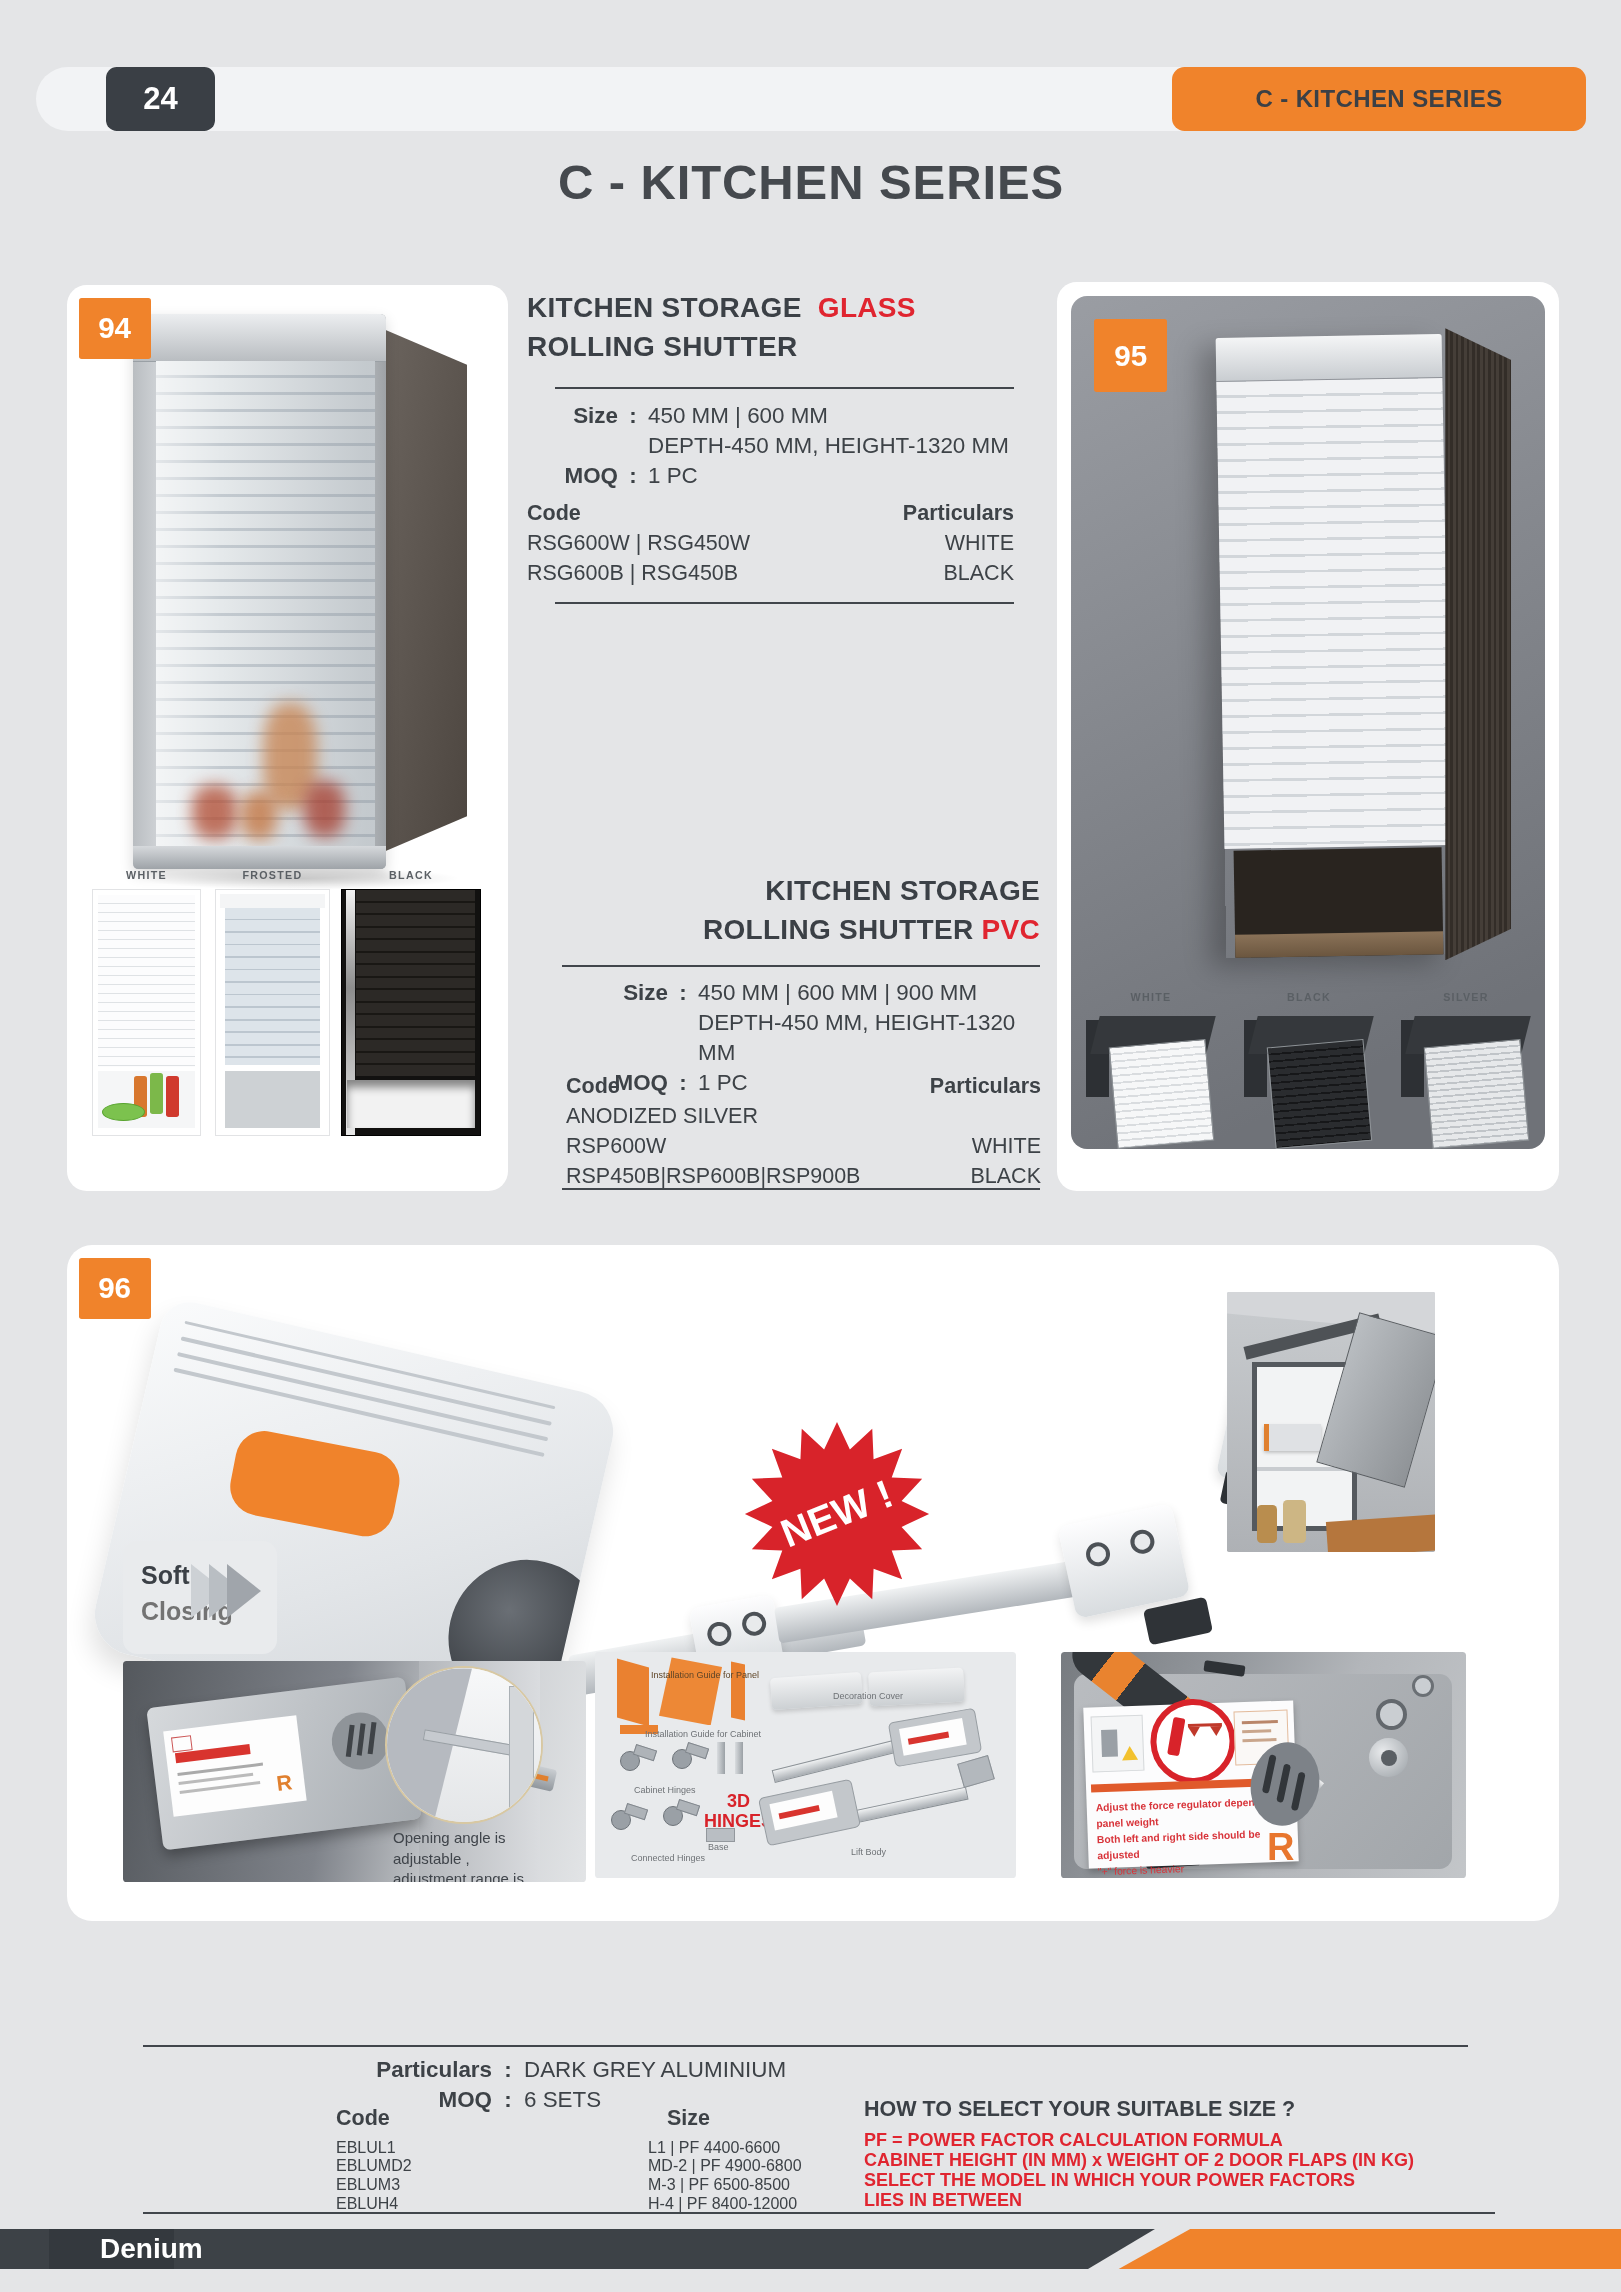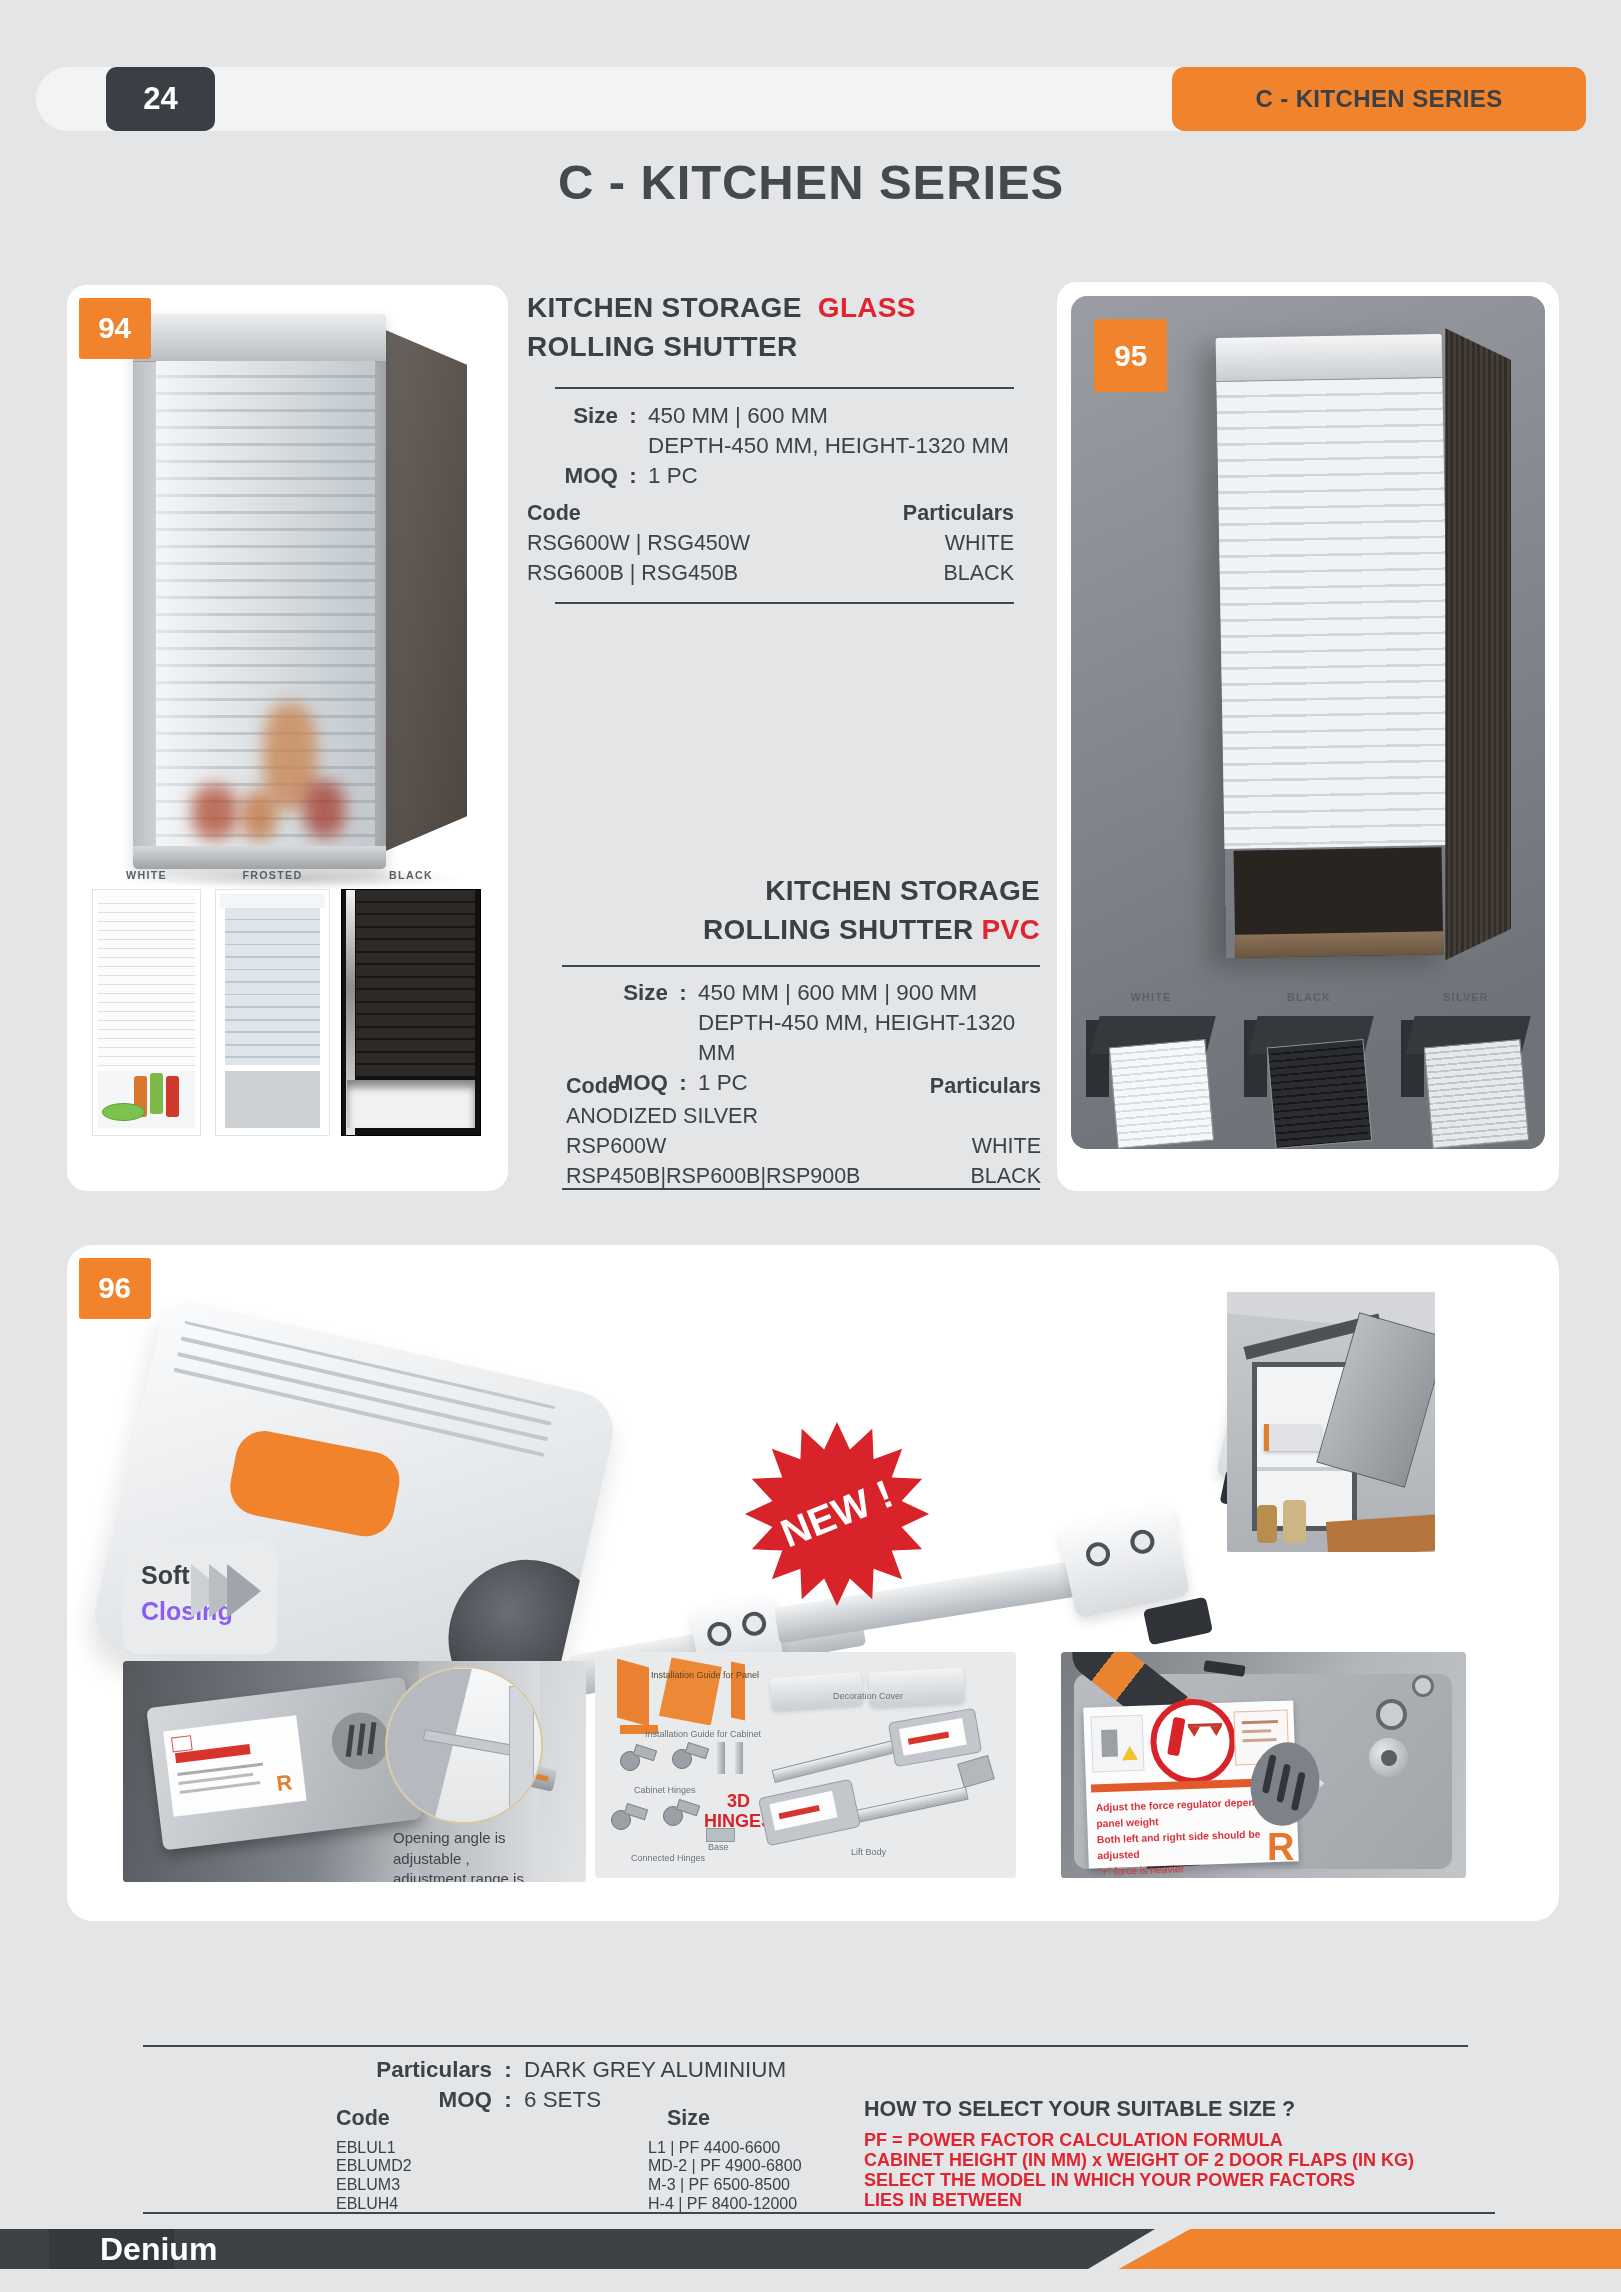--- a/index.html
+++ b/index.html
@@ -85,42 +85,42 @@
     box-shadow:0 16px 27px rgba(0,0,0,.12);overflow:hidden;}
   .ridge{position:absolute;left:23px;right:63px;height:3.6px;background:#c3c8cd;border-radius:1.8px;}
   .mech-pill{position:absolute;left:103px;top:107px;width:166px;height:85px;background:#f0832b;border-radius:29px;transform:rotate(-2deg);}
   .mech-wheel{position:absolute;right:-40px;bottom:27px;width:157px;height:157px;border-radius:50%;
     background:radial-gradient(circle at 35% 35%,#6a6f75,#3a3e43 70%);}
   .silver{background:linear-gradient(#f0f2f3,#b2b7bc);}
   .whiteplate{background:linear-gradient(#fdfdfe,#d8dcdf);border-radius:10.7px;box-shadow:0 5.4px 10.7px rgba(0,0,0,.12);}
   .ringhole{position:absolute;width:16px;height:16px;border-radius:50%;border:4.5px solid #4c5156;background:#e8eaec;}
   .softbadge{position:absolute;left:56px;top:296px;width:154px;height:113px;background:#e9ebed;border-radius:14.3px;}
   .soft-t{position:absolute;left:18px;top:16px;font-size:25px;font-weight:bold;color:#3b4046;line-height:36px;}
-  .soft-c{color:#8b5cf6;margin-top:46px;}
+  .soft-c{color:#737373;margin-top:46px;}
   .tri{position:absolute;width:0;height:0;border-top:27px solid transparent;border-bottom:27px solid transparent;}
 
   .p96cab{position:absolute;left:1160px;top:47px;width:208px;height:260px;overflow:hidden;border-radius:1.8px;
     background:linear-gradient(#c9ccCF,#aeb1b5);}
   .p96photo{position:absolute;border-radius:3.6px;overflow:hidden;}
   .capline{font-size:15px;color:#3f444a;line-height:20.6px;}
 
   .tinylabel{position:absolute;font-size:9px;color:#6e7276;white-space:nowrap;}
   .hinge{position:absolute;width:36px;height:36px;}
   .hingecup{position:absolute;left:0;top:9px;width:18px;height:18px;border-radius:50%;background:#9aa0a6;border:1.8px solid #6e747a;}
   .hingearm{position:absolute;left:14.3px;top:5.4px;width:19.7px;height:9px;background:#aeb3b8;transform:rotate(18deg);border:0.9px solid #80868c;}
   .liftarm{position:absolute;height:10.7px;background:linear-gradient(#eef0f1,#a8adb2);border:0.9px solid #8b9196;}
   .liftplate{position:absolute;width:86px;height:43px;background:#c3c7cb;border-radius:5.4px;border:0.9px solid #979da2;}
   .liftsticker{position:absolute;left:9px;top:7.2px;width:64px;height:27px;background:#fdfdfd;}
   .redbar{position:absolute;background:#d8342e;}
 
   .footer-dark{position:absolute;left:0;top:2229px;width:1155px;height:40px;background:#3d4247;
     clip-path:polygon(0 0,100% 0,94.2% 100%,0 100%);}
   .footer-tab{position:absolute;left:49px;top:2229px;width:125px;height:40px;background:#34393e;}
   .brand{position:absolute;left:100px;top:2229px;height:40px;display:flex;align-items:center;
-    color:#fff;font-size:32px;font-weight:bold;z-index:3;}
+    color:#fff;font-size:28px;font-weight:bold;z-index:3;}
   .footer-orange{position:absolute;left:1111px;top:2229px;width:511px;height:40px;background:#f0832b;
     clip-path:polygon(15.5% 0,100% 0,100% 100%,1.5% 100%);}
 
   .eline{font-size:30px;font-weight:bold;color:#3b4046;line-height:41px;letter-spacing:0.3px;}
   .howto-line{font-size:18px;font-weight:bold;color:#e02530;line-height:19px;position:absolute;left:864px;white-space:nowrap;}
   .tbl-cell{position:absolute;font-size:16px;color:#3d4247;white-space:nowrap;}
 </style>
 </head>
 <body>
 

